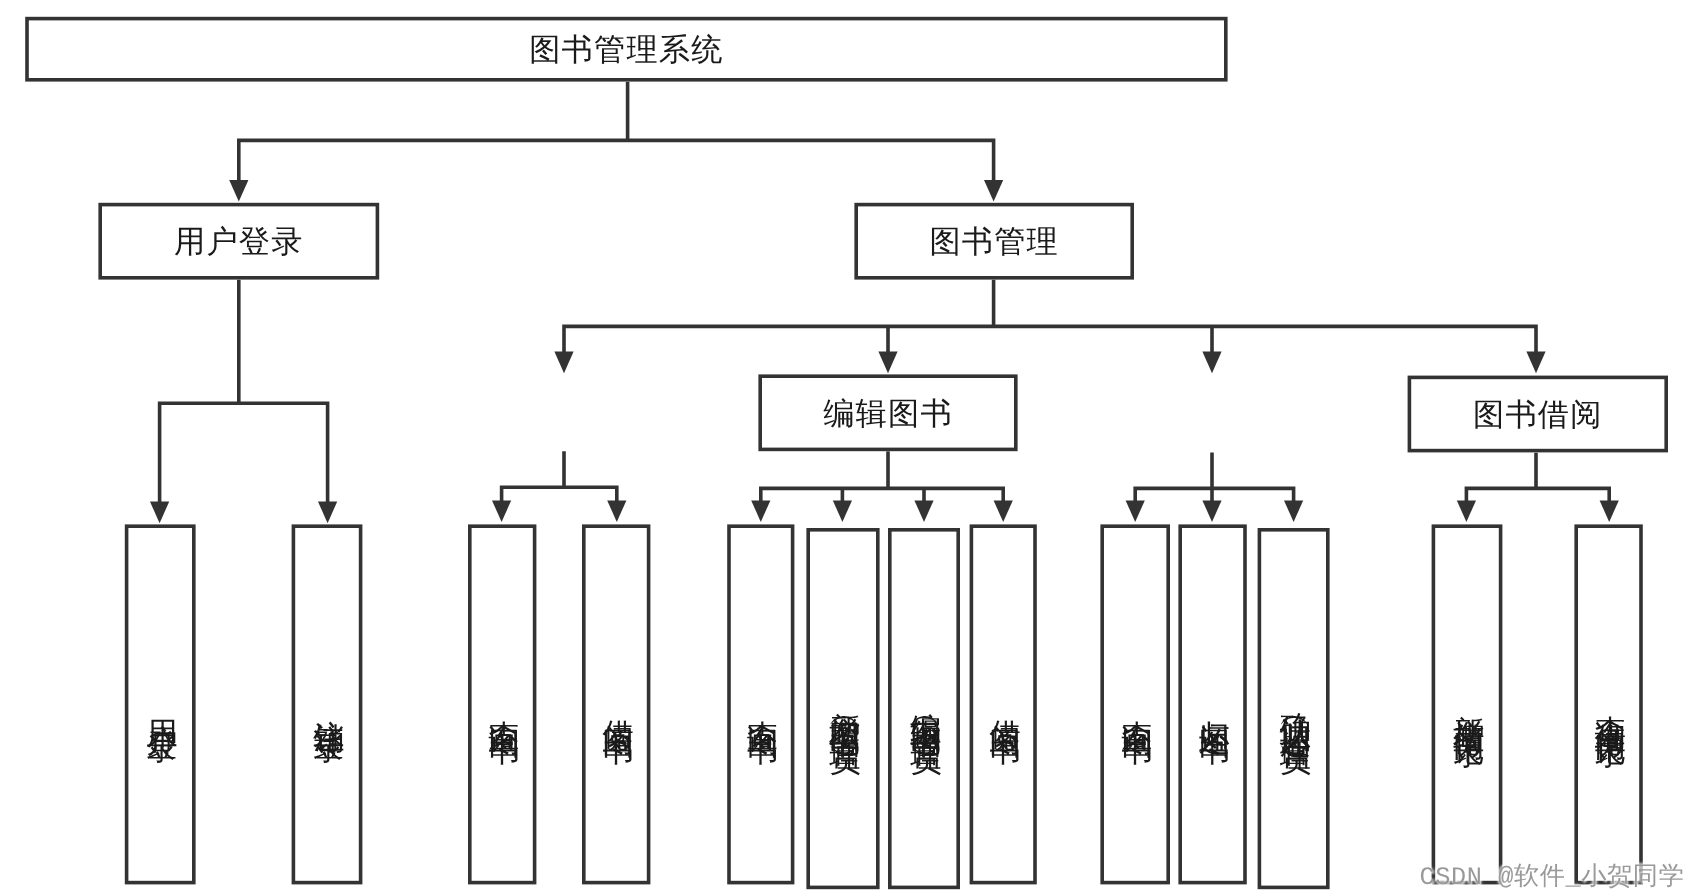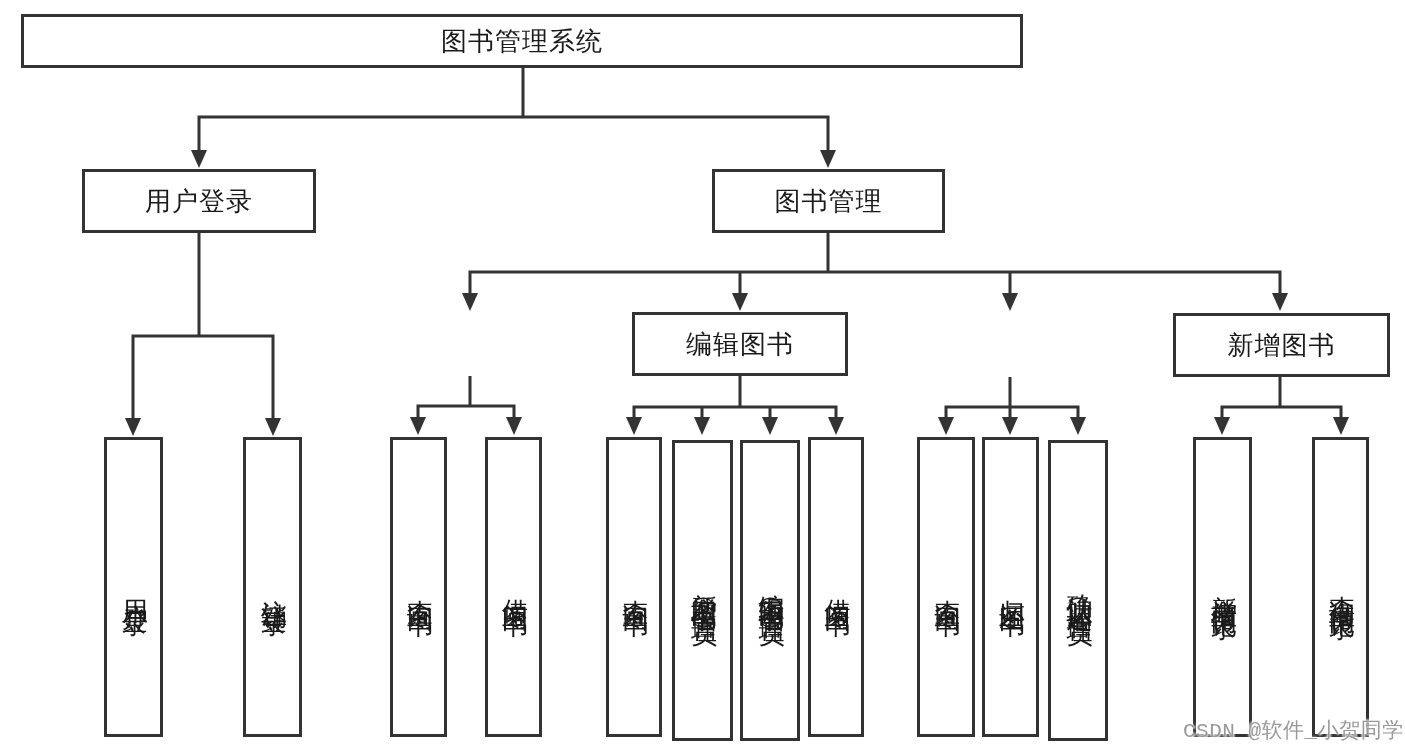--- a/index.html
+++ b/index.html
@@ -109,21 +109,21 @@
     <span>用户登录</span>
   </div>
   <div class="hbox" style="left:712px;top:169px;width:233px;height:64px">
     <span>图书管理</span>
   </div>
 
   <div class="hbox" style="left:632px;top:312px;width:216px;height:64px">
     <span>编辑图书</span>
   </div>
   <div class="hbox" style="left:1173px;top:313px;width:217px;height:64px">
-    <span>新增图书</span>
+    <span>图书借阅</span>
   </div>
 
   <div class="vbox" style="left:104px;width:59px">
     <span>用户登录</span>
   </div>
   <div class="vbox" style="left:243px;width:59px">
     <span>注销登录</span>
   </div>
 
   <div class="vbox" style="left:390px;width:57px">

